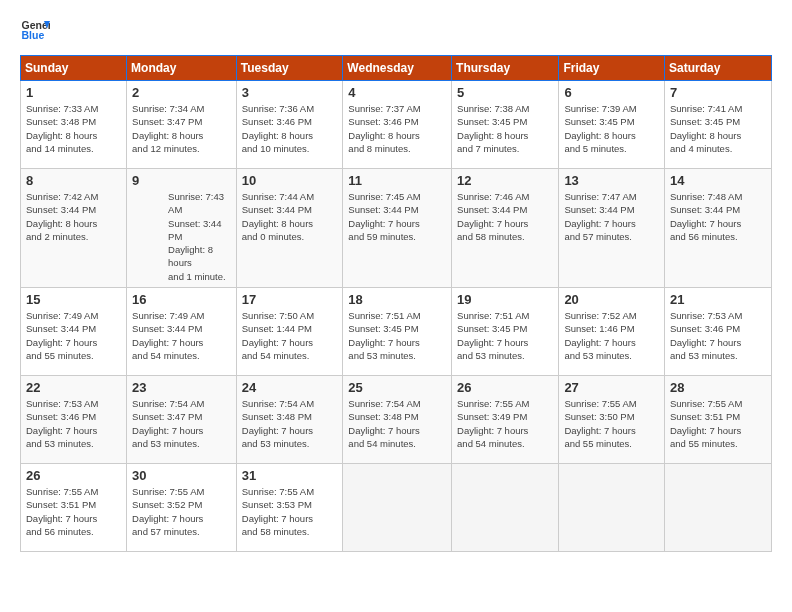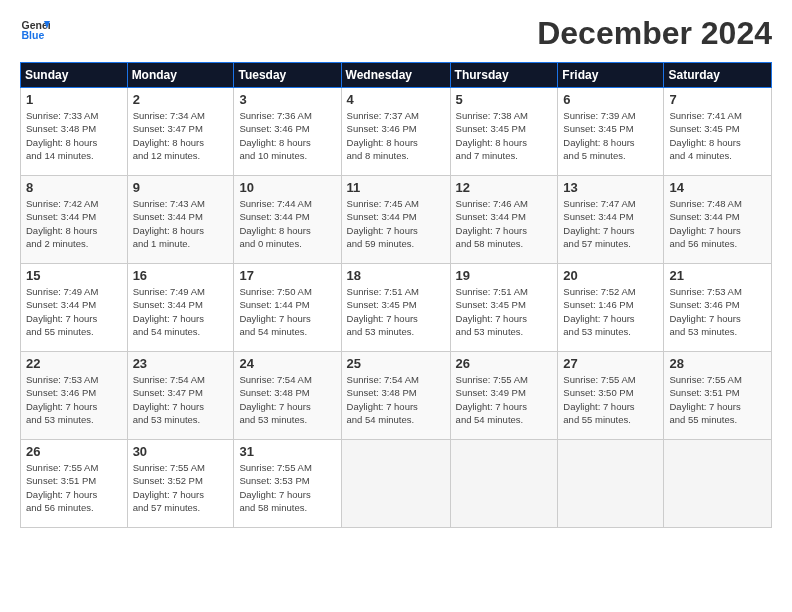--- a/index.html
+++ b/index.html
@@ -41,21 +41,21 @@
     .subtitle {
       font-size: 13px;
       color: #555;
     }
     .calendar {
       width: 100%;
       border-collapse: collapse;
       font-size: 10.5px;
     }
     .calendar thead tr th {
-      background: #0f172a;
+      background: #c2410c;
       color: #fff;
       padding: 5px 4px;
       font-size: 12px;
       font-weight: bold;
       text-align: left;
       border: 1px solid #1a73e8;
     }
     .calendar tbody tr td {
       vertical-align: top;
       padding: 4px 5px;
@@ -92,21 +92,20 @@
 <div class="page">
   <div class="header">
     <div class="logo">
       <svg class="logo-icon" viewBox="0 0 40 40">
         <text x="2" y="18" font-size="14" font-weight="bold" fill="#333" font-family="Arial">General</text>
         <text x="2" y="32" font-size="14" font-weight="bold" fill="#1a73e8" font-family="Arial">Blue</text>
         <polygon points="32,8 40,8 36,18" fill="#1a73e8"></polygon>
       </svg>
     </div>
     <div class="title-area">
-      <div class="month-title">December 2024</div>
     </div>
   </div>
 
   <table class="calendar">
     <thead>
       <tr>
 
       <th>Sunday</th>
           <th>Monday</th>
           <th>Tuesday</th>
@@ -171,21 +170,21 @@
         <tr>
           <td>
             <span class="day-num">8</span>
             <div class="day-info" style="white-space: pre-line;">Sunrise: 7:42 AM
 Sunset: 3:44 PM
 Daylight: 8 hours
 and 2 minutes.</div>
           </td>
           <td>
             <span class="day-num">9</span>
-            <div class="day-info" style="white-space: pre-line;">Sunrise: 7:43 AM
+            <div class="day-info" style="white-space: pre-line; margin-left: 36px;">Sunrise: 7:43 AM
 Sunset: 3:44 PM
 Daylight: 8 hours
 and 1 minute.</div>
           </td>
           <td>
             <span class="day-num">10</span>
             <div class="day-info" style="white-space: pre-line;">Sunrise: 7:44 AM
 Sunset: 3:44 PM
 Daylight: 8 hours
 and 0 minutes.</div>

